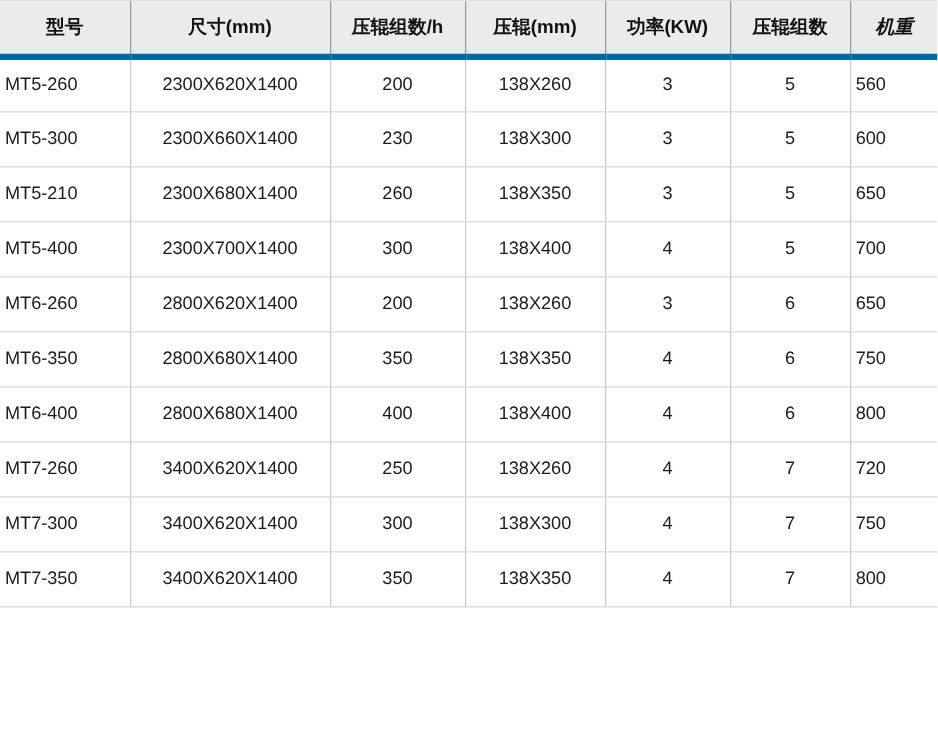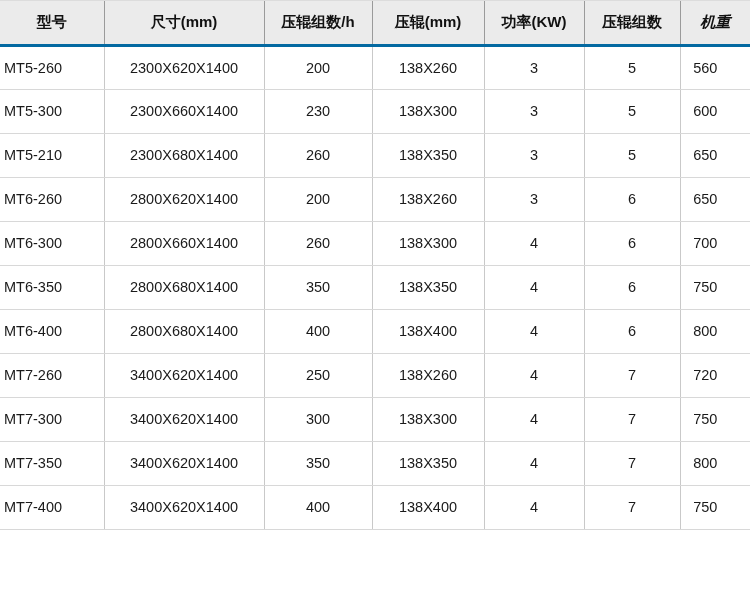--- a/index.html
+++ b/index.html
@@ -35,21 +35,21 @@
 
   table.spec-table thead th {
     height: 44px;
     background: #ebebeb;
     color: #111111;
     font-size: 15px;
     font-weight: bold;
     text-align: center;
     vertical-align: middle;
     border-right: 1px solid #9a9a9a;
-    border-bottom: 3px solid #0369a1;
+    border-bottom: 5px solid #0369a1;
     padding: 0 16px;
     box-sizing: border-box;
     white-space: nowrap;
   }
   table.spec-table thead th:last-child {
     border-right: none;
     font-style: italic;
   }
   table.spec-table tbody td {
     height: 44px;
@@ -62,21 +62,21 @@
     border-bottom: 1px solid #d8d8d8;
     padding: 0 4px;
     box-sizing: border-box;
     white-space: nowrap;
   }
   table.spec-table tbody td:first-child {
     text-align: left;
   }
   table.spec-table tbody td:last-child {
     border-right: none;
-    text-align: center;
+    text-align: left;
     padding-right: 24px;
   }
   table.spec-table tbody tr:last-child td {
     border-bottom: 1px solid #d8d8d8;
   }
 </style>
 </head>
 <body>
 
 <div class="spec-table-wrap">
@@ -123,36 +123,36 @@
       <tr>
         <td>MT5-210</td>
         <td>2300X680X1400</td>
         <td>260</td>
         <td>138X350</td>
         <td>3</td>
         <td>5</td>
         <td>650</td>
       </tr>
       <tr>
+        <td>MT5-400</td>
+        <td>2300X700X1400</td>
+        <td>300</td>
+        <td>138X400</td>
+        <td>4</td>
+        <td>5</td>
+        <td>700</td>
+      </tr>
+      <tr>
         <td>MT6-260</td>
         <td>2800X620X1400</td>
         <td>200</td>
         <td>138X260</td>
         <td>3</td>
         <td>6</td>
         <td>650</td>
-      </tr>
-      <tr>
-        <td>MT6-300</td>
-        <td>2800X660X1400</td>
-        <td>260</td>
-        <td>138X300</td>
-        <td>4</td>
-        <td>6</td>
-        <td>700</td>
       </tr>
       <tr>
         <td>MT6-350</td>
         <td>2800X680X1400</td>
         <td>350</td>
         <td>138X350</td>
         <td>4</td>
         <td>6</td>
         <td>750</td>
       </tr>
@@ -185,24 +185,15 @@
       </tr>
       <tr>
         <td>MT7-350</td>
         <td>3400X620X1400</td>
         <td>350</td>
         <td>138X350</td>
         <td>4</td>
         <td>7</td>
         <td>800</td>
       </tr>
-      <tr>
-        <td>MT7-400</td>
-        <td>3400X620X1400</td>
-        <td>400</td>
-        <td>138X400</td>
-        <td>4</td>
-        <td>7</td>
-        <td>750</td>
-      </tr>
     </tbody>
   </table>
 </div>
 
 </body></html>

